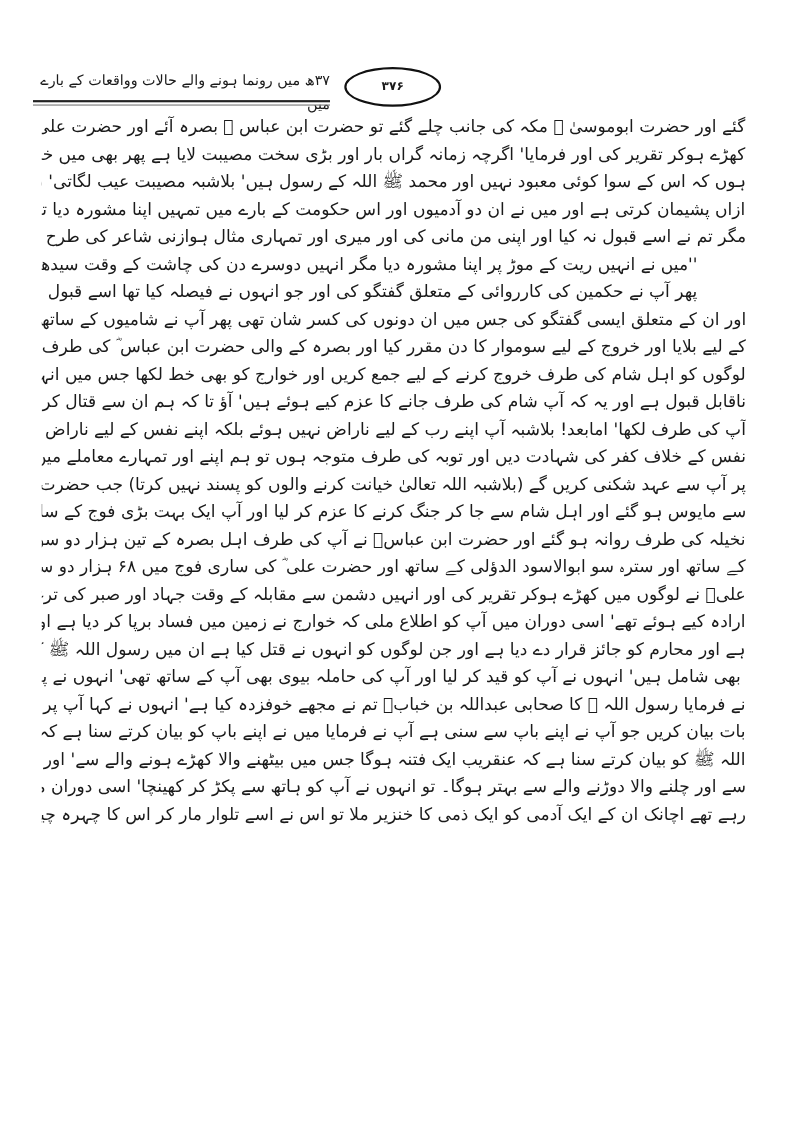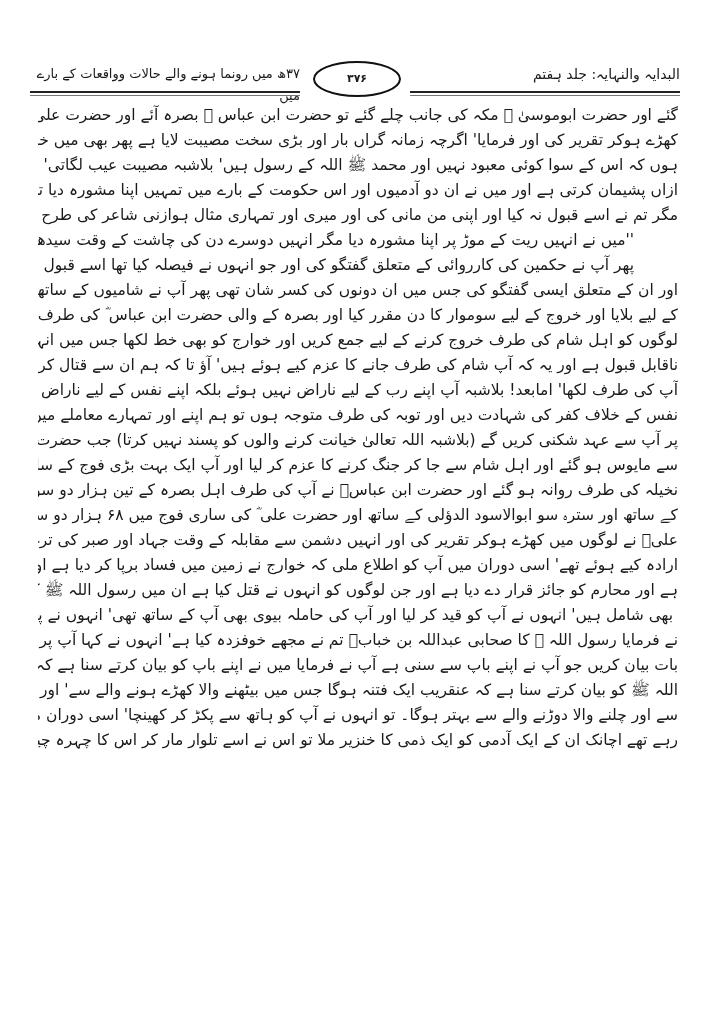--- a/index.html
+++ b/index.html
@@ -50,24 +50,20 @@
 <body>
 
 <div class="page">
 
   <div class="header">
     <div class="hdr-left">
       <span>۳۷ھ میں رونما ہونے والے حالات وواقعات کے بارے میں</span>
       <span class="rule2"></span>
     </div>
     <div class="page-oval">۳۷۶</div>
-    <div class="hdr-right">
-      <span>البدایہ والنہایہ: جلد ہفتم</span>
-      <span class="rule2"></span>
-    </div>
   </div>
 
   <div class="body-text">
     <span class="line">گئے اور حضرت ابوموسیٰ ؓ مکہ کی جانب چلے گئے تو حضرت ابن عباس ؓ بصرہ آئے اور حضرت علیؓ نے کوفہ میں لوگوں میں</span>
     <span class="line">کھڑے ہوکر تقریر کی اور فرمایا' اگرچہ زمانہ گراں بار اور بڑی سخت مصیبت لایا ہے پھر بھی میں خدا کا شکر ادا کرتا ہوں اور گواہی دیتا</span>
     <span class="line">ہوں کہ اس کے سوا کوئی معبود نہیں اور محمد ﷺ اللہ کے رسول ہیں' بلاشبہ مصیبت عیب لگاتی' دکھ دیتی' حسرت میں مبتلا کرتی اور بعد</span>
     <span class="line">ازاں پشیمان کرتی ہے اور میں نے ان دو آدمیوں اور اس حکومت کے بارے میں تمہیں اپنا مشورہ دیا تھا اور تمہیں اپنی رائے دی تھی</span>
     <span class="line short">مگر تم نے اسے قبول نہ کیا اور اپنی من مانی کی اور میری اور تمہاری مثال ہوازنی شاعر کی طرح ہوگئی۔</span>
     <span class="line short quote">''میں نے انہیں ریت کے موڑ پر اپنا مشورہ دیا مگر انہیں دوسرے دن کی چاشت کے وقت سیدھی راہ معلوم ہوئی''۔</span>
     <span class="line indent">پھر آپ نے حکمین کی کارروائی کے متعلق گفتگو کی اور جو انہوں نے فیصلہ کیا تھا اسے قبول نہ کیا اور ان دونوں کو زجر و توبیخ کی</span>

